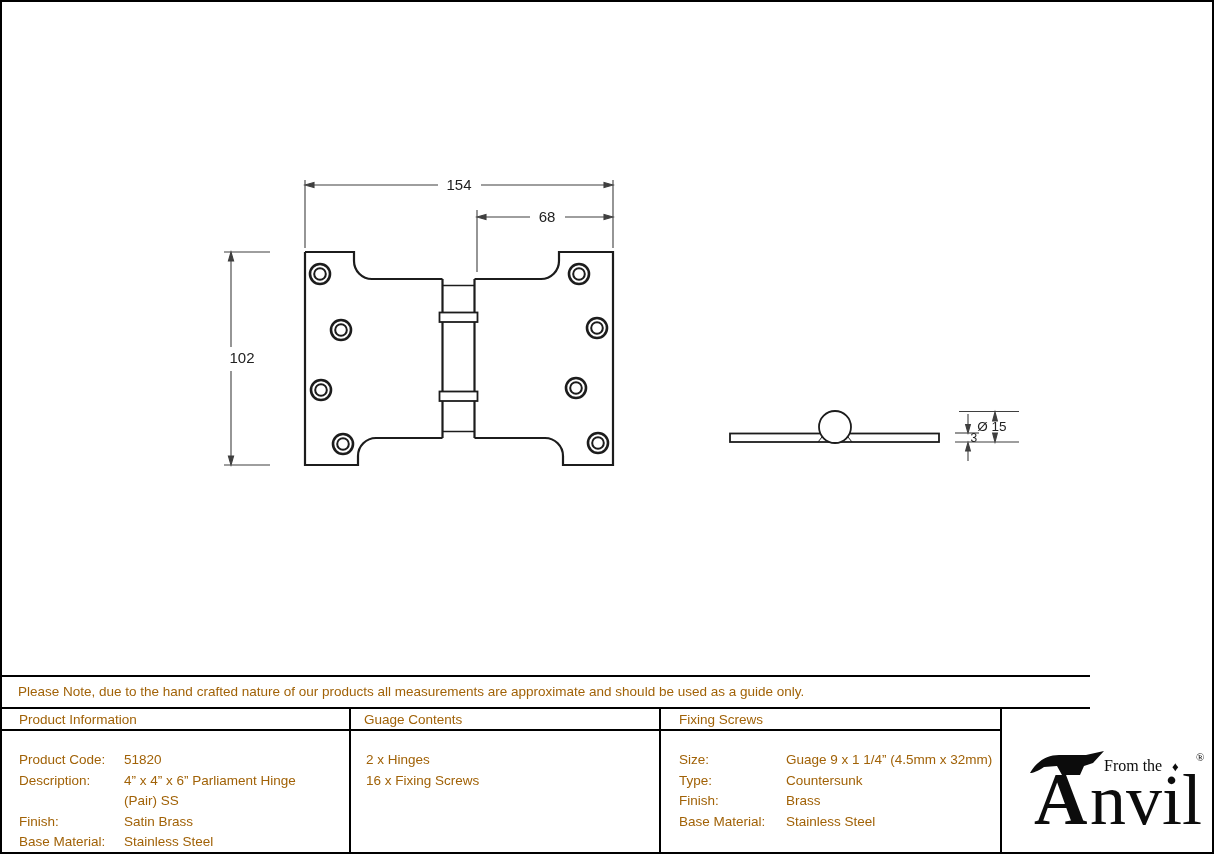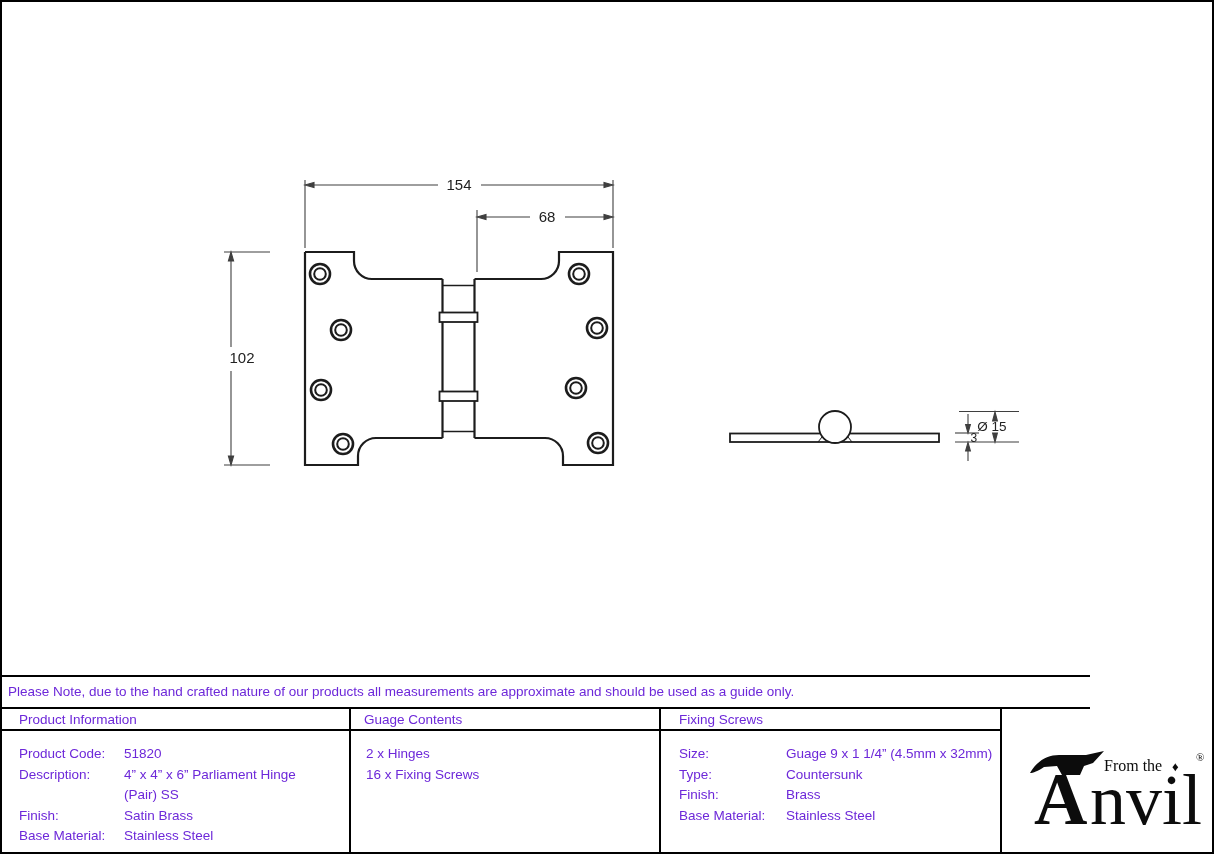--- a/index.html
+++ b/index.html
@@ -1,32 +1,32 @@
 <!DOCTYPE html>
 <html><head>
 <meta charset="utf-8">
 <style>
   * { margin:0; padding:0; box-sizing:border-box; }
   html,body { background:#888; }
   .page {
     position:relative; width:1214px; height:854px;
     background:#ffffff; border:2px solid #000;
     font-family:"Liberation Sans", sans-serif;
-    color:#6d28d9; overflow:hidden;
+    color:#a16207; overflow:hidden;
   }
   #drawing { position:absolute; left:0; top:0; }
   .note-row {
     position:absolute; left:0; top:673px; width:1088px; height:34px;
     border-top:2px solid #000; border-bottom:2px solid #000;
-    line-height:30px; padding-left:6px; font-size:13.5px;
+    line-height:30px; padding-left:16px; font-size:13.5px;
   }
   .vdiv { position:absolute; top:707px; height:145px; width:2px; background:#000; }
   .hdr-underline { position:absolute; top:727px; left:0; height:2px; background:#000; }
   .hdr { position:absolute; top:707px; height:24px; line-height:21px; font-size:13.5px; }
-  .cell { position:absolute; top:729px; height:123px; padding-top:13px; font-size:13.5px; line-height:20.5px; }
+  .cell { position:absolute; top:729px; height:123px; padding-top:19px; font-size:13.5px; line-height:20.5px; }
   .row .lbl { display:inline-block; vertical-align:top; }
   .pi .lbl { width:105px; }
   .fs .lbl { width:107px; }
   .logo-cell { position:absolute; left:998px; top:707px; width:214px; height:145px; }
   svg text { font-family:"Liberation Sans", sans-serif; }
   svg .serif { font-family:"Liberation Serif", serif; }
 </style>
 </head>
 <body>
 

